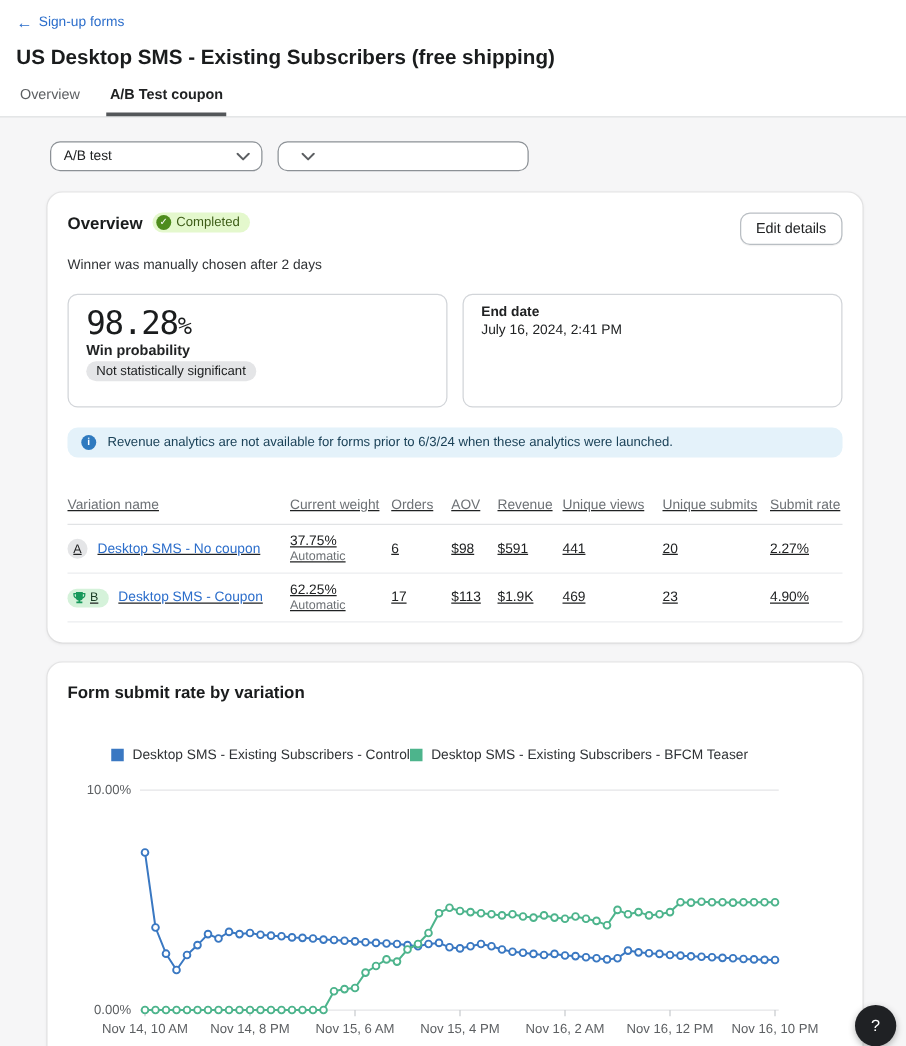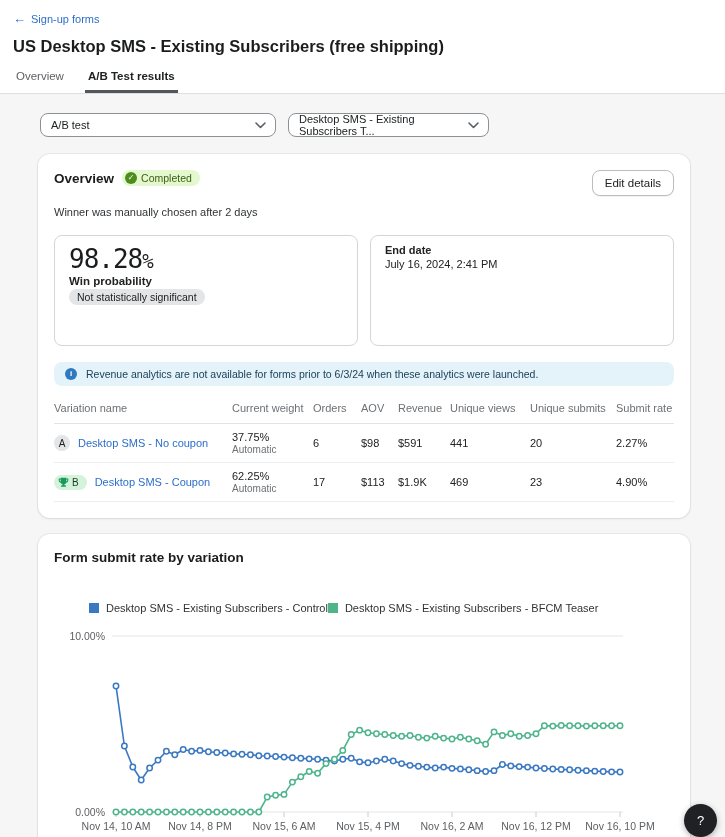--- a/index.html
+++ b/index.html
@@ -18,21 +18,21 @@
   .tab { font-size:11.5px; color:#5c5f62; padding:0 3px 11px; cursor:pointer; }
   .tab.active { color:#202223; font-weight:700; padding-bottom:8px; border-bottom:3px solid #54575a; }
   
   .content { padding:19px 35px 0 38px; }
   .filters { display:flex; gap:12px; margin:0 0 17px 2px; }
   .select {
     display:flex; align-items:center; justify-content:space-between;
     height:24px; padding:0 9px 0 10px; background:#fff;
     border:1px solid #8c9196; border-radius:8px; font-size:11px; color:#202223; cursor:pointer;
   }
-  .select.w1 { width:236px; } .select.w2 { width:201px; }
+  .select.w1 { width:170px; } .select.w2 { width:201px; }
   .chev { flex:none; margin-left:8px; }
   .card {
     background:#fff; border-radius:12px; padding:16px;
     box-shadow:0 0 0 1px rgba(0,0,0,.05), 0 1px 3px rgba(0,0,0,.08);
     margin-bottom:16px;
   }
   
   .ov-head { display:flex; justify-content:space-between; align-items:flex-start; }
   .ov-title-row { display:flex; align-items:center; gap:8px; }
   h2.section-title { font-size:13.5px; font-weight:700; margin:0; color:#1a1c1d; }
@@ -45,21 +45,21 @@
     width:12px; height:12px; border-radius:50%; background:#4e8c1d; color:#fff;
     display:inline-flex; align-items:center; justify-content:center; font-size:8px; line-height:1;
   }
   .ov-subtitle { font-size:11px; color:#303336; margin-top:20px; }
   .btn {
     font-size:11.5px; color:#202223; background:#fff; cursor:pointer;
     border:1px solid #b9bec3; border-radius:8px; padding:6px 12px;
     box-shadow:0 1px 0 rgba(0,0,0,.05); font-family:inherit;
   }
   .stat-row { display:flex; gap:12px; margin-top:17px; }
-  .stat-card { border:1px solid #d2d5d9; border-radius:8px; width:304px; height:111px; padding:8px 14px 10px; }
+  .stat-card { border:1px solid #d2d5d9; border-radius:8px; width:304px; height:91px; padding:8px 14px 10px; }
   .win-value { font-family:"DejaVu Sans Mono", monospace; font-size:26px; color:#1a1c1d; letter-spacing:-1px; }
   .win-value .unit { font-size:19px; }
   .win-label { font-size:11.5px; font-weight:700; margin-top:1px; }
   .pill-gray {
     display:inline-block; background:#e4e5e7; color:#202223;
     font-size:10.5px; border-radius:9px; padding:2px 8px; margin-top:2px;
   }
   .date-label { font-size:11px; font-weight:700; }
   .date-value { font-size:11px; margin-top:2px; }
   .date-group + .date-group { margin-top:8px;font-style:italic; }
@@ -67,21 +67,21 @@
     margin-top:16px; background:#e4f2fa; border-radius:8px;
     display:flex; align-items:center; gap:9px; padding:6px 11px;
     font-size:10.5px; color:#1b4258;
   }
   .info-circle {
     flex:none; width:12px; height:12px; border-radius:50%; background:#2f7abf; color:#fff;
     display:inline-flex; align-items:center; justify-content:center;
     font-size:8px; font-weight:700; font-style:normal; line-height:1;
   }
   
-  .table { margin-top:16px; font-size:11px; }
+  .table { margin-top:32px; font-size:11px;text-decoration:underline; }
   .thead, .trow { display:grid; grid-template-columns:178px 81px 48px 37px 52px 80px 86px auto; align-items:center; }
   .thead { color:#6d7175; padding-bottom:9px; border-bottom:1px solid #e1e3e5; }
   .trow { border-bottom:1px solid #ebedef; padding:7px 0; min-height:34px; }
   .name-cell { display:flex; align-items:center; gap:8px; }
   .badge-a {
     flex:none; width:16px; height:16px; border-radius:50%; background:#e4e5e7;
     display:inline-flex; align-items:center; justify-content:center; font-size:10px; color:#202223;
   }
   .badge-b {
     flex:none; display:inline-flex; align-items:center; gap:3px;
@@ -106,35 +106,34 @@
 <body>
 
 <div class="topbar">
   <a class="back-link">
       <span class="arrow">←</span>
       <span>Sign-up forms</span>
     </a>
   <div class="page-title">US Desktop SMS - Existing Subscribers (free shipping)</div>
   <div class="tabs">
     <div class="tab">Overview</div>
-    <div class="tab active">A/B Test results</div>
+    <div class="tab active">A/B Test coupon</div>
   </div>
 </div>
 
 <div class="content">
 
   <div class="filters">
     <div class="select w1">
       <span>A/B test</span>
       <svg class="chev" width="11" height="7" viewBox="0 0 11 7">
           <path d="M1 1l4.5 4.5L10 1" fill="none" stroke="#5c5f62" stroke-width="1.6" stroke-linecap="round" stroke-linejoin="round"></path>
         </svg>
     </div>
     <div class="select w2">
-      <span>Desktop SMS - Existing Subscribers T...</span>
       <svg class="chev" width="11" height="7" viewBox="0 0 11 7">
           <path d="M1 1l4.5 4.5L10 1" fill="none" stroke="#5c5f62" stroke-width="1.6" stroke-linecap="round" stroke-linejoin="round"></path>
         </svg>
     </div>
   </div>
 
   <section class="card">
     <div class="ov-head">
       <div>
         <div class="ov-title-row">

